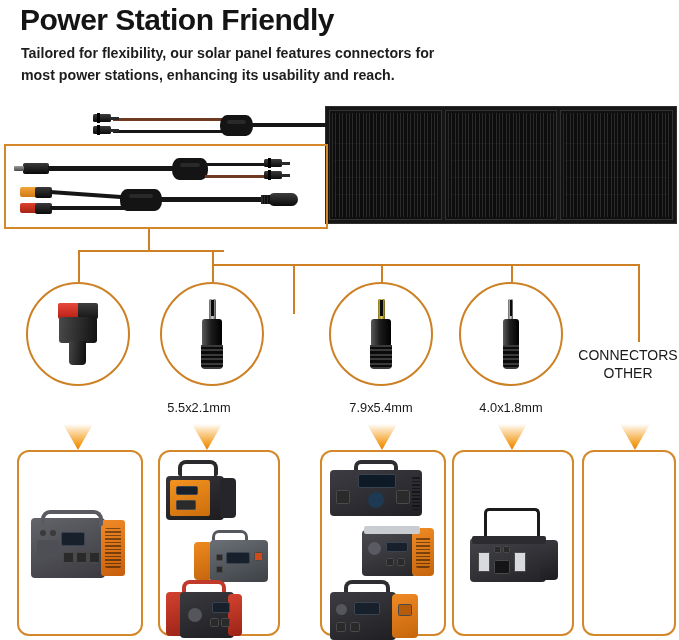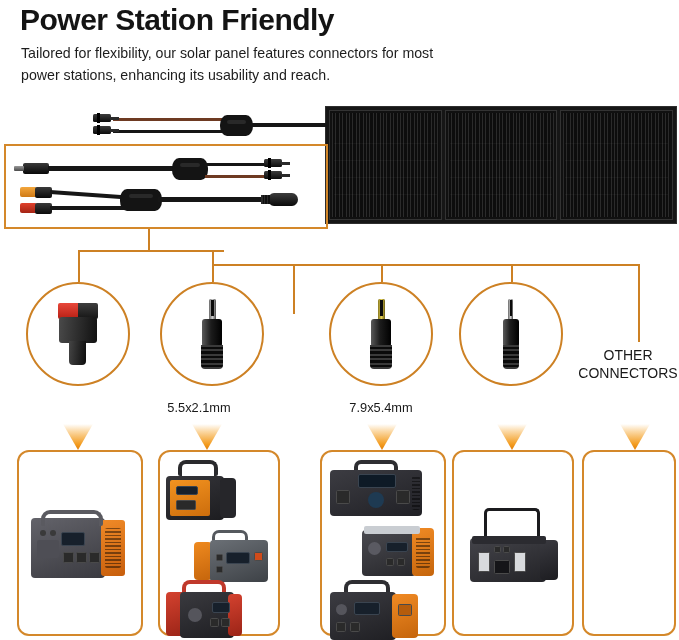--- a/index.html
+++ b/index.html
@@ -12,21 +12,21 @@
   .page { position: relative; width: 679px; height: 640px; background: #fff; }
 
   
   .title {
     position: absolute; left: 20px; top: 2px;
     font-size: 30px; font-weight: bold; letter-spacing: -0.5px;
     color: #141414; line-height: 36px; white-space: nowrap;
   }
   .subtitle {
     position: absolute; left: 21px; top: 42px; width: 450px;
-    font-size: 14.2px; color: #1d1d1d; line-height: 22px;
+    font-size: 14.2px; color: #1d1d1d; line-height: 22px; font-weight: bold;
   }
 
   
   .panel {
     position: absolute; left: 325px; top: 106px;
     width: 352px; height: 118px;
     background: #161616; border: 1px solid #2e2e2e;
     display: flex; padding: 3px; gap: 3px;
   }
   .panel-fold {
@@ -315,24 +315,25 @@
     <div class="barrelplug" style="width:18px;">
       <div class="needle" style="left:6px; width:5px;"></div>
       <div class="core" style="left:7.5px; width:2px;"></div>
       <div class="shell" style="left:1px; width:16px;"></div>
       <div class="grip" style="left:1px; width:16px;"></div>
     </div>
   </div>
 
   <div class="conn-label" style="left:139px; top:400px; width:120px;">5.5x2.1mm</div>
   <div class="conn-label" style="left:321px; top:400px; width:120px;">7.9x5.4mm</div>
+  <div class="conn-label" style="left:451px; top:400px; width:120px;">4.0x1.8mm</div>
 
   <div class="other-conn">
+    <div>CONNECTORS</div>
     <div>OTHER</div>
-    <div>CONNECTORS</div>
   </div>
 
   <div class="arrow" style="left:63px;  top:424px;">
       <div class="tri"></div>
     </div>
   <div class="arrow" style="left:192px; top:424px;">
       <div class="tri"></div>
     </div>
   <div class="arrow" style="left:367px; top:424px;">
       <div class="tri"></div>

